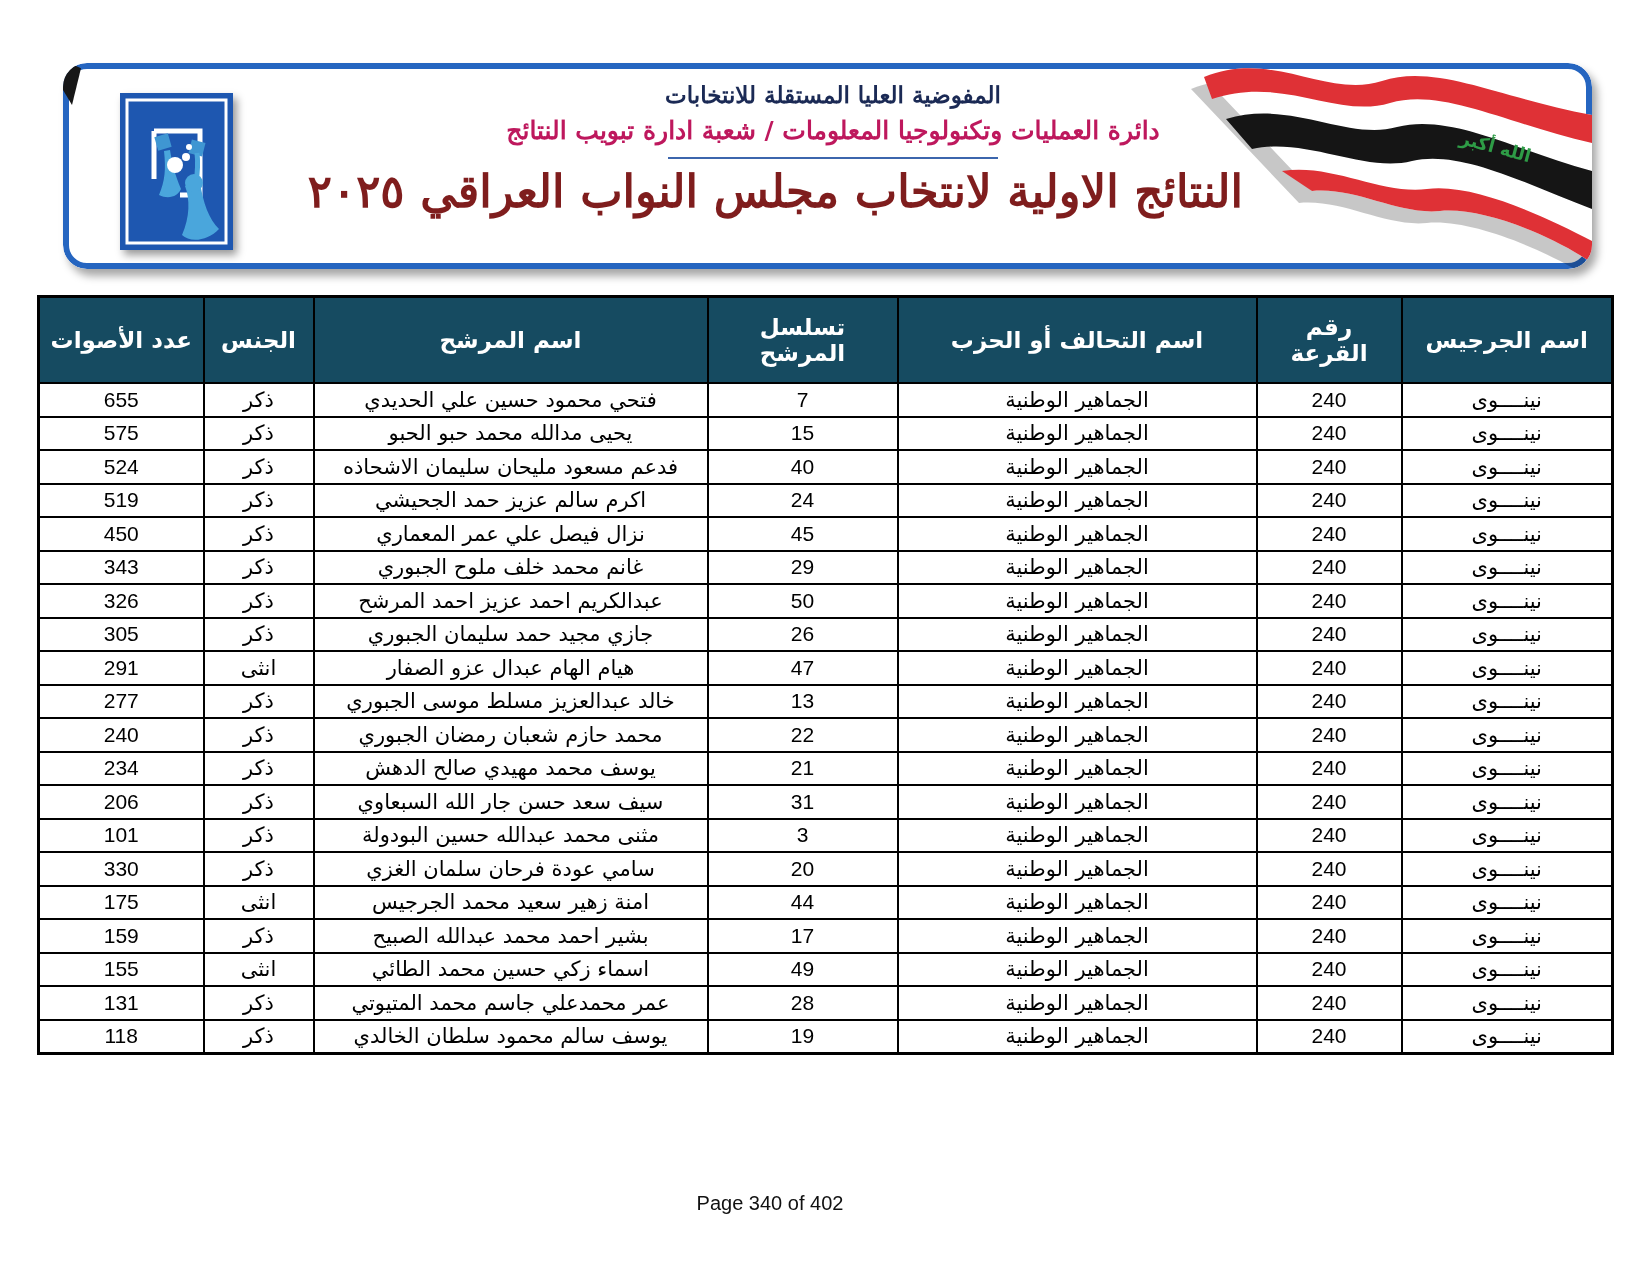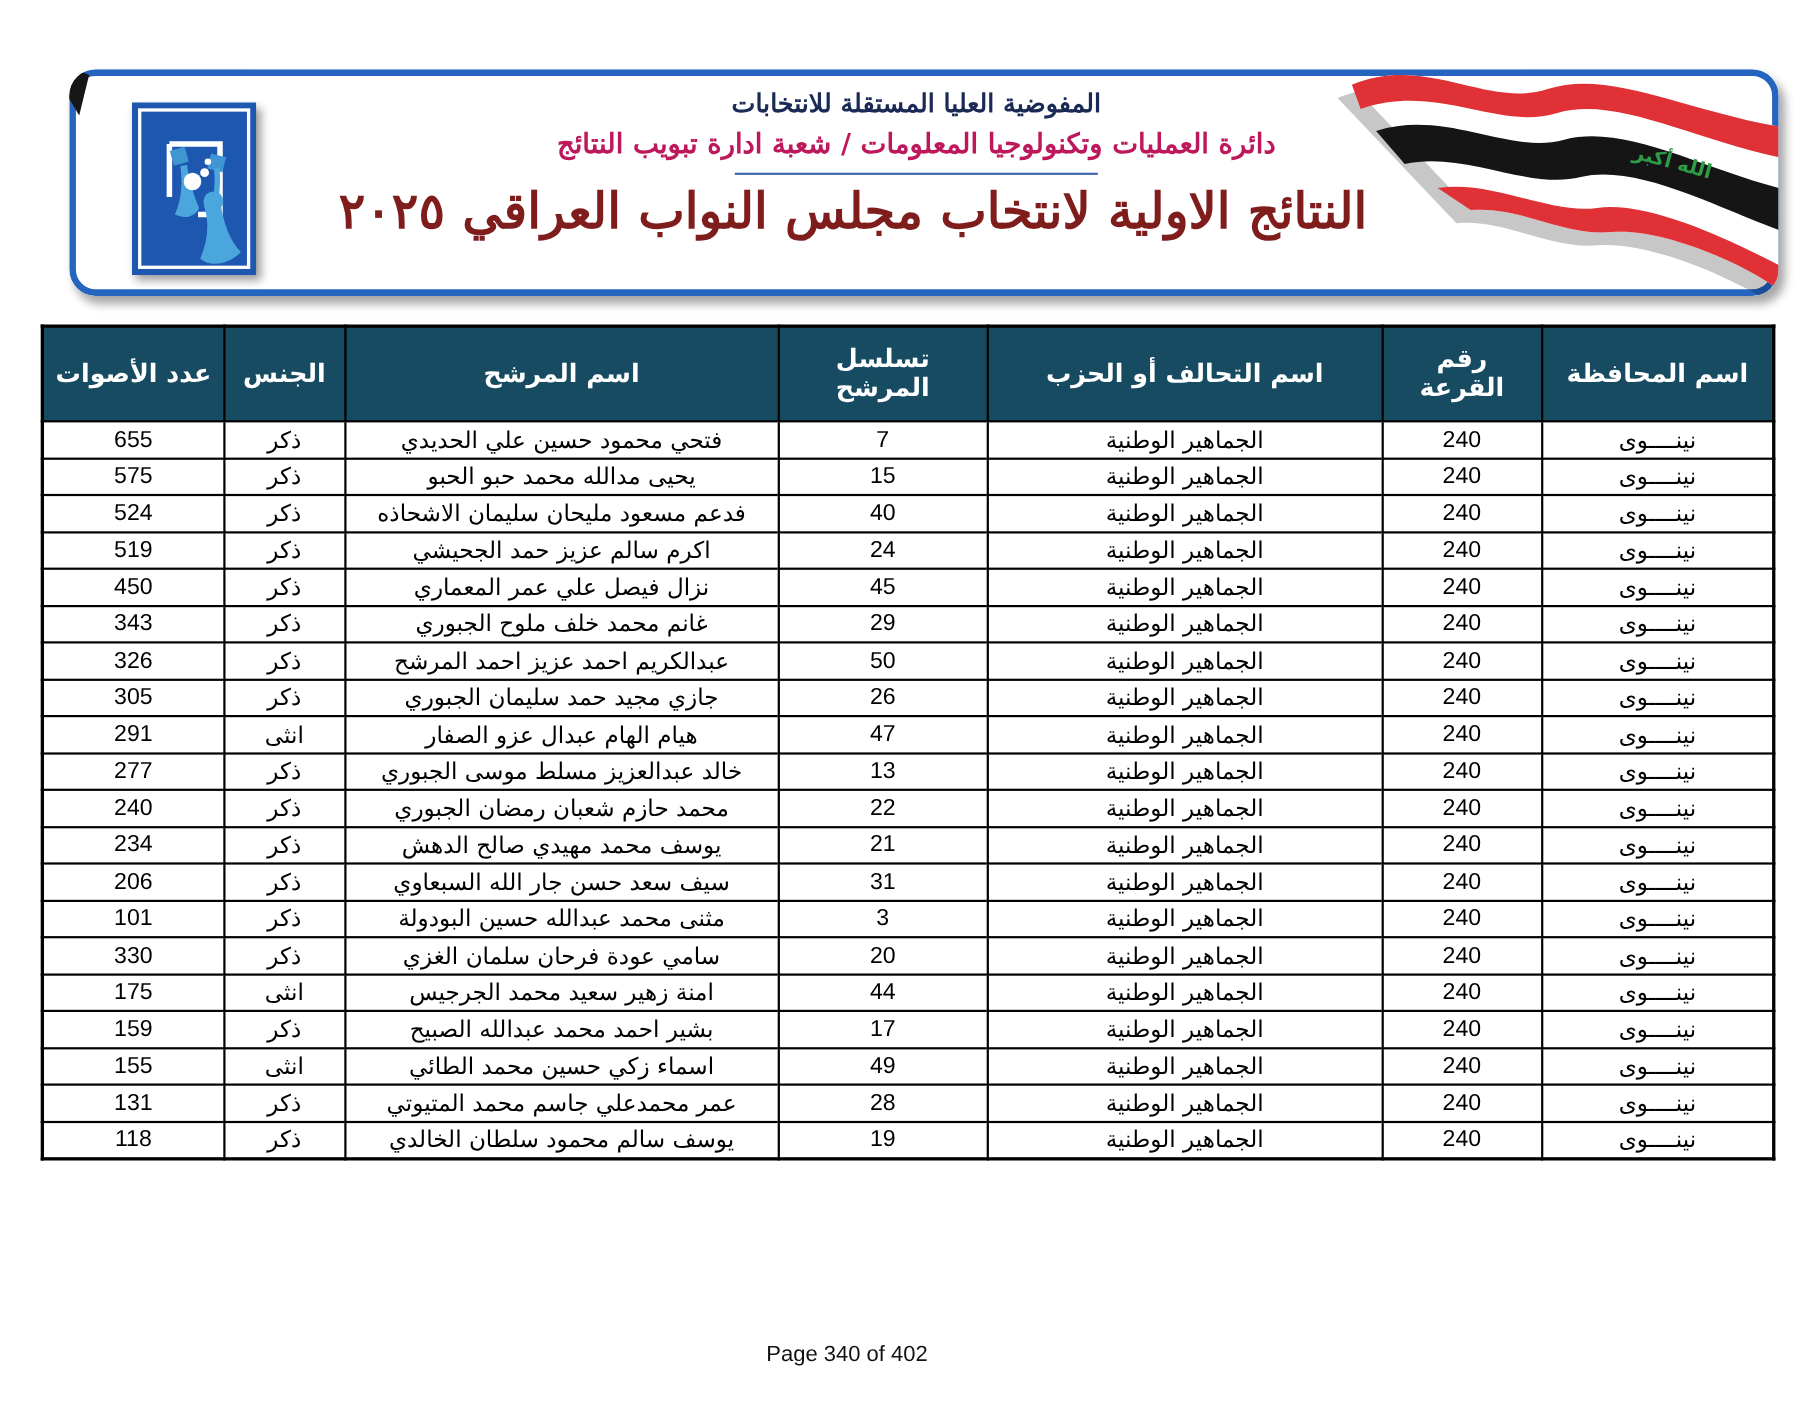--- a/index.html
+++ b/index.html
@@ -5,21 +5,20 @@
   html,body{margin:0;padding:0;background:#ffffff;}
   body{
     width:1650px;height:1275px;position:relative;overflow:hidden;
     font-family:"DejaVu Sans","Liberation Sans",sans-serif;
   }
   
   .header-band{
     position:absolute;left:63px;top:63px;width:1529px;height:206px;
     background:#ffffff;border-radius:24px;overflow:hidden;
     box-shadow:5px 7px 9px rgba(0,0,0,0.35);
-    padding-left:25px;
   }
   .header-border{
     position:absolute;inset:0;border:6px solid #2565c0;border-radius:24px;
     pointer-events:none;z-index:3;
   }
   .corner-fold{
     position:absolute;left:-2px;top:-4px;width:20px;height:46px;background:#171717;
     clip-path:polygon(0 0,100% 20%,55% 100%,0 60%);z-index:4;
   }
   .logo-wrap{
@@ -64,21 +63,21 @@
   table.results td{
     background:#ffffff;color:#000;font-size:21px;height:31.5px;
     padding:0 6px;text-align:center;vertical-align:middle;white-space:nowrap;
   }
   td.col-seq,td.col-votes,td.col-lottery{
     font-family:"Liberation Sans",sans-serif;font-size:22px;
   }
   
   .page-footer{
     position:absolute;left:770px;top:1192px;transform:translateX(-50%);
-    font-size:20px;color:#111;font-family:"Liberation Sans",sans-serif;margin-top:28px;
+    font-size:20px;color:#111;font-family:"Liberation Sans",sans-serif;
   }
 </style>
 </head>
 <body>
 
 <div class="header-band">
   <div class="header-border"></div>
   <div class="corner-fold"></div>
 
   <div class="logo-wrap">
@@ -123,21 +122,21 @@
     <col style="width:211px">
       <col style="width:145px">
       <col style="width:359px">
     <col style="width:190px">
       <col style="width:394px">
       <col style="width:110px">
     <col style="width:165px">
   </colgroup>
   <thead>
     <tr>
-      <th>اسم المحافظة</th>
+      <th>اسم الجرجيس</th>
       <th>رقم القرعة</th>
       <th>اسم التحالف أو الحزب</th>
       <th>تسلسل المرشح</th>
       <th>اسم المرشح</th>
       <th>الجنس</th>
       <th>عدد الأصوات</th>
     </tr>
   </thead>
   <tbody>
       <tr>

